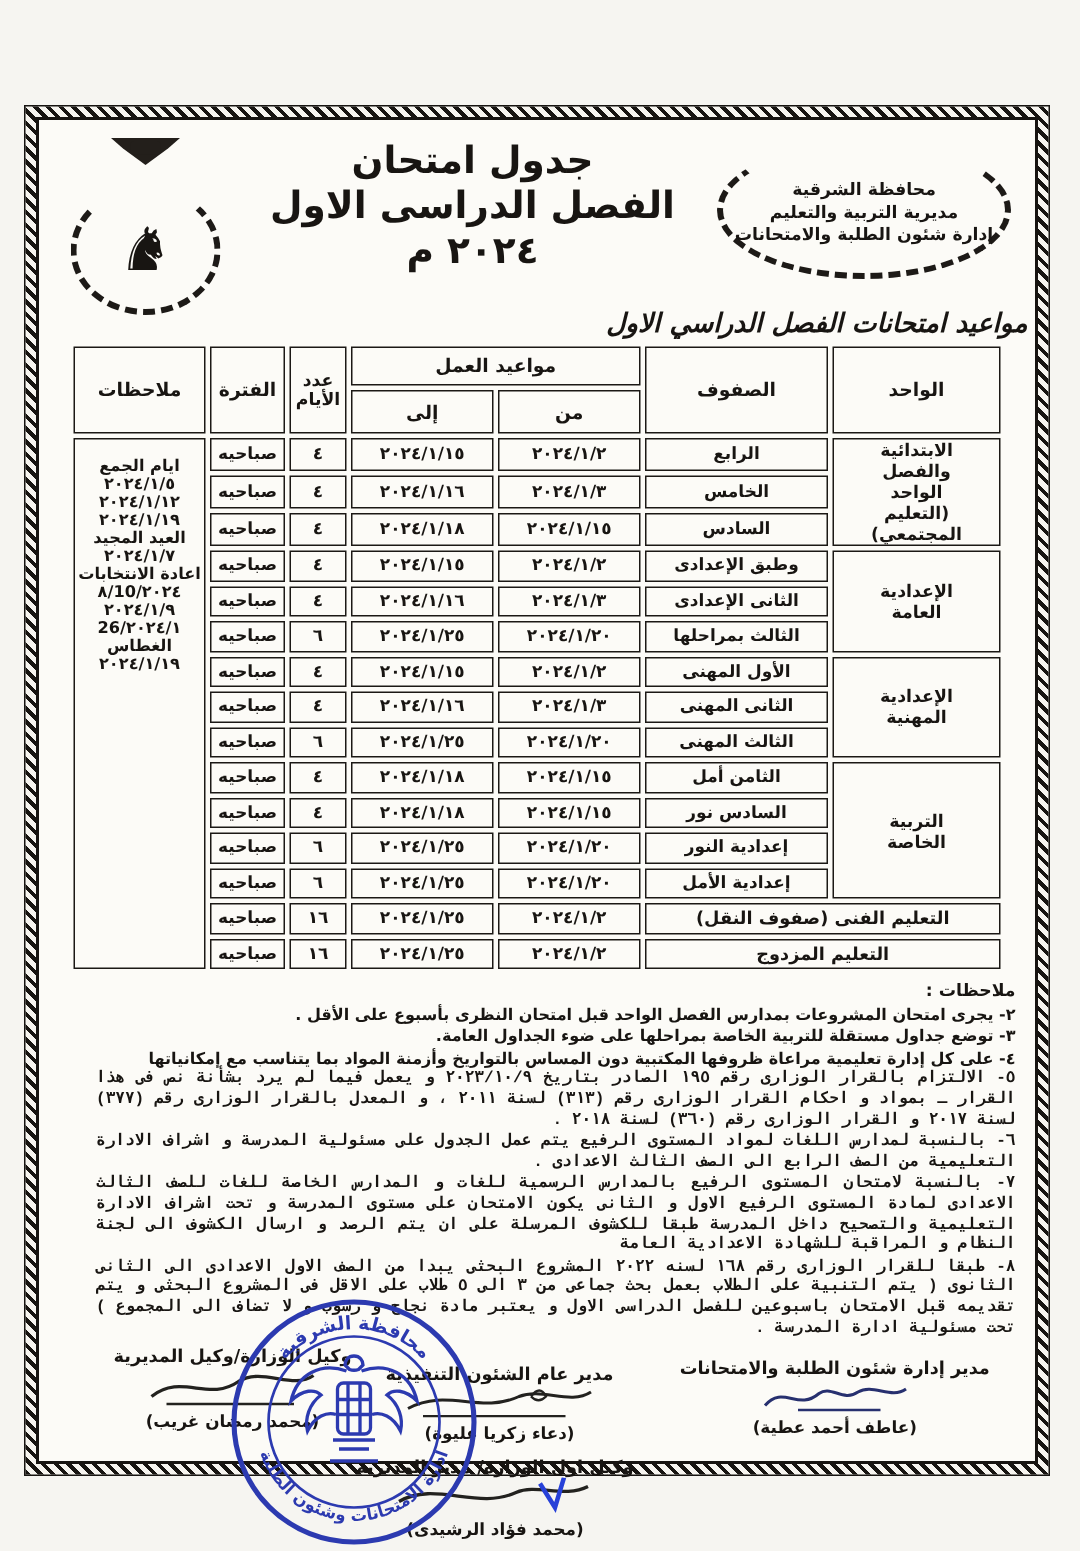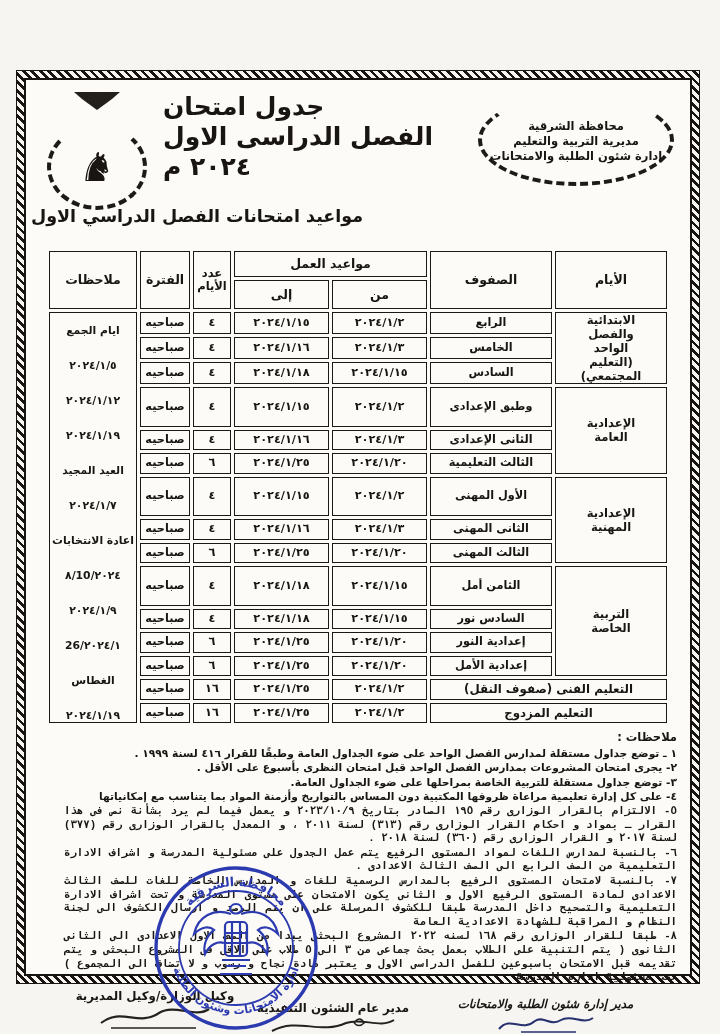--- a/index.html
+++ b/index.html
@@ -21,46 +21,46 @@
   
   .hdr{display:flex;align-items:flex-start;height:118px;}
   .dept-stamp{width:218px;position:relative;padding-top:8px;}
   .wreath-ellipse{
     margin:0 auto;width:196px;height:92px;border-radius:50%;
     border:4px dashed #1d1a17;border-top-color:transparent;
     display:flex;flex-direction:column;justify-content:center;align-items:center;
     padding-top:2px;box-sizing:border-box;
   }
   .dept-line{font-size:11.5px;line-height:15px;white-space:nowrap;}
-  .titles{flex:1;text-align:left;padding-top:6px;}
+  .titles{flex:1;text-align:center;padding-top:6px;}
   .title1{font-size:25px;line-height:30px;}
   .title2{font-size:25px;line-height:30px;}
   .horse-box{width:132px;text-align:center;padding-top:4px;}
   .wreath-circle{
     margin:8px auto 0;width:92px;height:78px;border-radius:50%;
     border:4px dashed #1d1a17;border-top-color:transparent;
     display:flex;justify-content:center;align-items:center;
   }
   .knight{font-size:40px;line-height:40px;transform:scaleX(-1);}
-  .subtitle{text-align:left;font-size:17.5px;margin:2px 0 22px;}
+  .subtitle{text-align:right;font-size:17.5px;margin:2px 0 2px;font-style:italic;}
   
   table.sched{
     border-collapse:separate;border-spacing:3.5px 3px;margin:0 auto;
     table-layout:fixed;direction:rtl;
   }
   .sched th,.sched td{
     border:1.8px solid #1b1815;text-align:center;vertical-align:middle;
     padding:0;font-weight:700;background:#fcfbf7;
   }
   .sched th{font-size:12.5px;line-height:13.5px;height:24px;}
   .sched td{font-size:11.3px;height:18.5px;line-height:12px;}
   td.stagecell{font-size:11.6px;line-height:14px;padding:0 16px;}
   td.widecell{font-size:11.8px;}
   td.notescell{vertical-align:top;padding-top:4px;}
-  .sidenote-line{font-size:10.8px;margin-top:23px;white-space:nowrap;}
+  .sidenote-line{font-size:10.8px;margin-top:0;white-space:nowrap;}
   .sidenote-line:first-child{margin-top:8px;}
   
   .notes{padding:5px 8px 0 6px;font-size:10.7px;line-height:13.6px;text-align:right;margin-left:27px;}
   .notes-title{font-size:11.5px;margin-bottom:2px;}
   .note-item{margin-bottom:1px;}
   .note-item.center2{text-align:justify;font-family:Liberation Mono, monospace;}
   
   .sigs{position:relative;height:158px;margin-top:4px;}
   .sigblock{position:absolute;text-align:center;}
   .sig-title{font-size:11.8px;white-space:nowrap;}
@@ -103,21 +103,21 @@
       <col style="width:112px">
           <col style="width:122px">
           <col style="width:95px">
       <col style="width:95px">
           <col style="width:38px">
           <col style="width:50px">
           <col style="width:88px">
     </colgroup>
     <thead>
       <tr>
-        <th rowspan="2">الأيام</th>
+        <th rowspan="2">الواحد</th>
         <th rowspan="2">الصفوف</th>
         <th colspan="2">مواعيد العمل</th>
         <th rowspan="2" style="font-size:11.5px">عدد الأيام</th>
         <th rowspan="2">الفترة</th>
         <th rowspan="2">ملاحظات</th>
       </tr>
       <tr>
         <th style="height:27px">من</th>
         <th style="height:27px">إلى</th>
       </tr>
@@ -168,21 +168,21 @@
         <td>صباحيه</td>
       </tr>
       <tr>
         <td>الثانى الإعدادى</td>
         <td>٢٠٢٤/١/٣</td>
         <td>٢٠٢٤/١/١٦</td>
         <td>٤</td>
         <td>صباحيه</td>
       </tr>
       <tr>
-        <td>الثالث التعليمية</td>
+        <td>الثالث بمراحلها</td>
         <td>٢٠٢٤/١/٢٠</td>
         <td>٢٠٢٤/١/٢٥</td>
         <td>٦</td>
         <td>صباحيه</td>
       </tr>
       <tr>
         <td class="stagecell" rowspan="3">الإعدادية المهنية</td>
         <td>الأول المهنى</td>
         <td>٢٠٢٤/١/٢</td>
         <td>٢٠٢٤/١/١٥</td>
@@ -244,33 +244,32 @@
         <td>٢٠٢٤/١/٢</td>
         <td>٢٠٢٤/١/٢٥</td>
         <td>١٦</td>
         <td>صباحيه</td>
       </tr>
     </tbody>
   </table>
 
   <div class="notes">
     <div class="notes-title">ملاحظات :</div>
-    <div class="note-item">١ ـ توضع جداول مستقلة لمدارس الفصل الواحد على ضوء الجداول العامة وطبقًا للقرار ٤١٦ لسنة ١٩٩٩ .</div>
     <div class="note-item">٢- يجرى امتحان المشروعات بمدارس الفصل الواحد قبل امتحان النظرى بأسبوع على الأقل .</div>
     <div class="note-item">٣- توضع جداول مستقلة للتربية الخاصة بمراحلها على ضوء الجداول العامة.</div>
     <div class="note-item">٤- على كل إدارة تعليمية مراعاة ظروفها المكتبية دون المساس بالتواريخ وأزمنة المواد بما يتناسب مع إمكانياتها</div>
     <div class="note-item center2">٥- الالتزام بالقرار الوزارى رقم ١٩٥ الصادر بتاريخ ٢٠٢٣/١٠/٩ و يعمل فيما لم يرد بشأنة نص فى هذا القرار ـ بمواد و احكام القرار الوزارى رقم (٣١٣) لسنة ٢٠١١ ، و المعدل بالقرار الوزارى رقم (٣٧٧) لسنة ٢٠١٧ و القرار الوزارى رقم (٣٦٠) لسنة ٢٠١٨ .</div>
     <div class="note-item center2">٦- بالنسبة لمدارس اللغات لمواد المستوى الرفيع يتم عمل الجدول على مسئولية المدرسة و اشراف الادارة التعليمية من الصف الرابع الى الصف الثالث الاعدادى .</div>
     <div class="note-item center2">٧- بالنسبة لامتحان المستوى الرفيع بالمدارس الرسمية للغات و المدارس الخاصة للغات للصف الثالث الاعدادى لمادة المستوى الرفيع الاول و الثانى يكون الامتحان على مستوى المدرسة و تحت اشراف الادارة التعليمية والتصحيح داخل المدرسة طبقا للكشوف المرسلة على ان يتم الرصد و ارسال الكشوف الى لجنة النظام و المراقبة للشهادة الاعدادية العامة</div>
     <div class="note-item center2">٨- طبقا للقرار الوزارى رقم ١٦٨ لسنه ٢٠٢٢ المشروع البحثى يبدا من الصف الاول الاعدادى الى الثانى الثانوى ( يتم التنبية على الطلاب بعمل بحث جماعى من ٣ الى ٥ طلاب على الاقل فى المشروع البحثى و يتم تقديمه قبل الامتحان باسبوعين للفصل الدراسى الاول و يعتبر مادة نجاح و رسوب و لا تضاف الى المجموع ) تحت مسئولية ادارة المدرسة .</div>
   </div>
 
   <div class="sigs">
 
-    <div class="sigblock" style="right:17px;top:8px;width:245px;font-style:italic;">
+    <div class="sigblock" style="right:6px;top:8px;width:245px;">
       <div class="sig-title">مدير إدارة شئون الطلبة والامتحانات</div>
       <svg class="sig-svg" width="110" height="26" viewBox="0 0 110 26">
         <path d="M8,18 C20,4 30,22 44,10 C52,4 60,16 70,9 C80,3 92,14 102,7" stroke="#27306f" stroke-width="2" fill="none"></path>
         <path d="M30,21 h55" stroke="#27306f" stroke-width="1.6" fill="none"></path>
       </svg>
       <div class="sig-name">(عاطف أحمد عطية)</div>
     </div>
 
     <div class="sigblock" style="right:262px;top:12px;width:180px;">
       <div class="sig-title">مدير عام الشئون التنفيذية</div>

